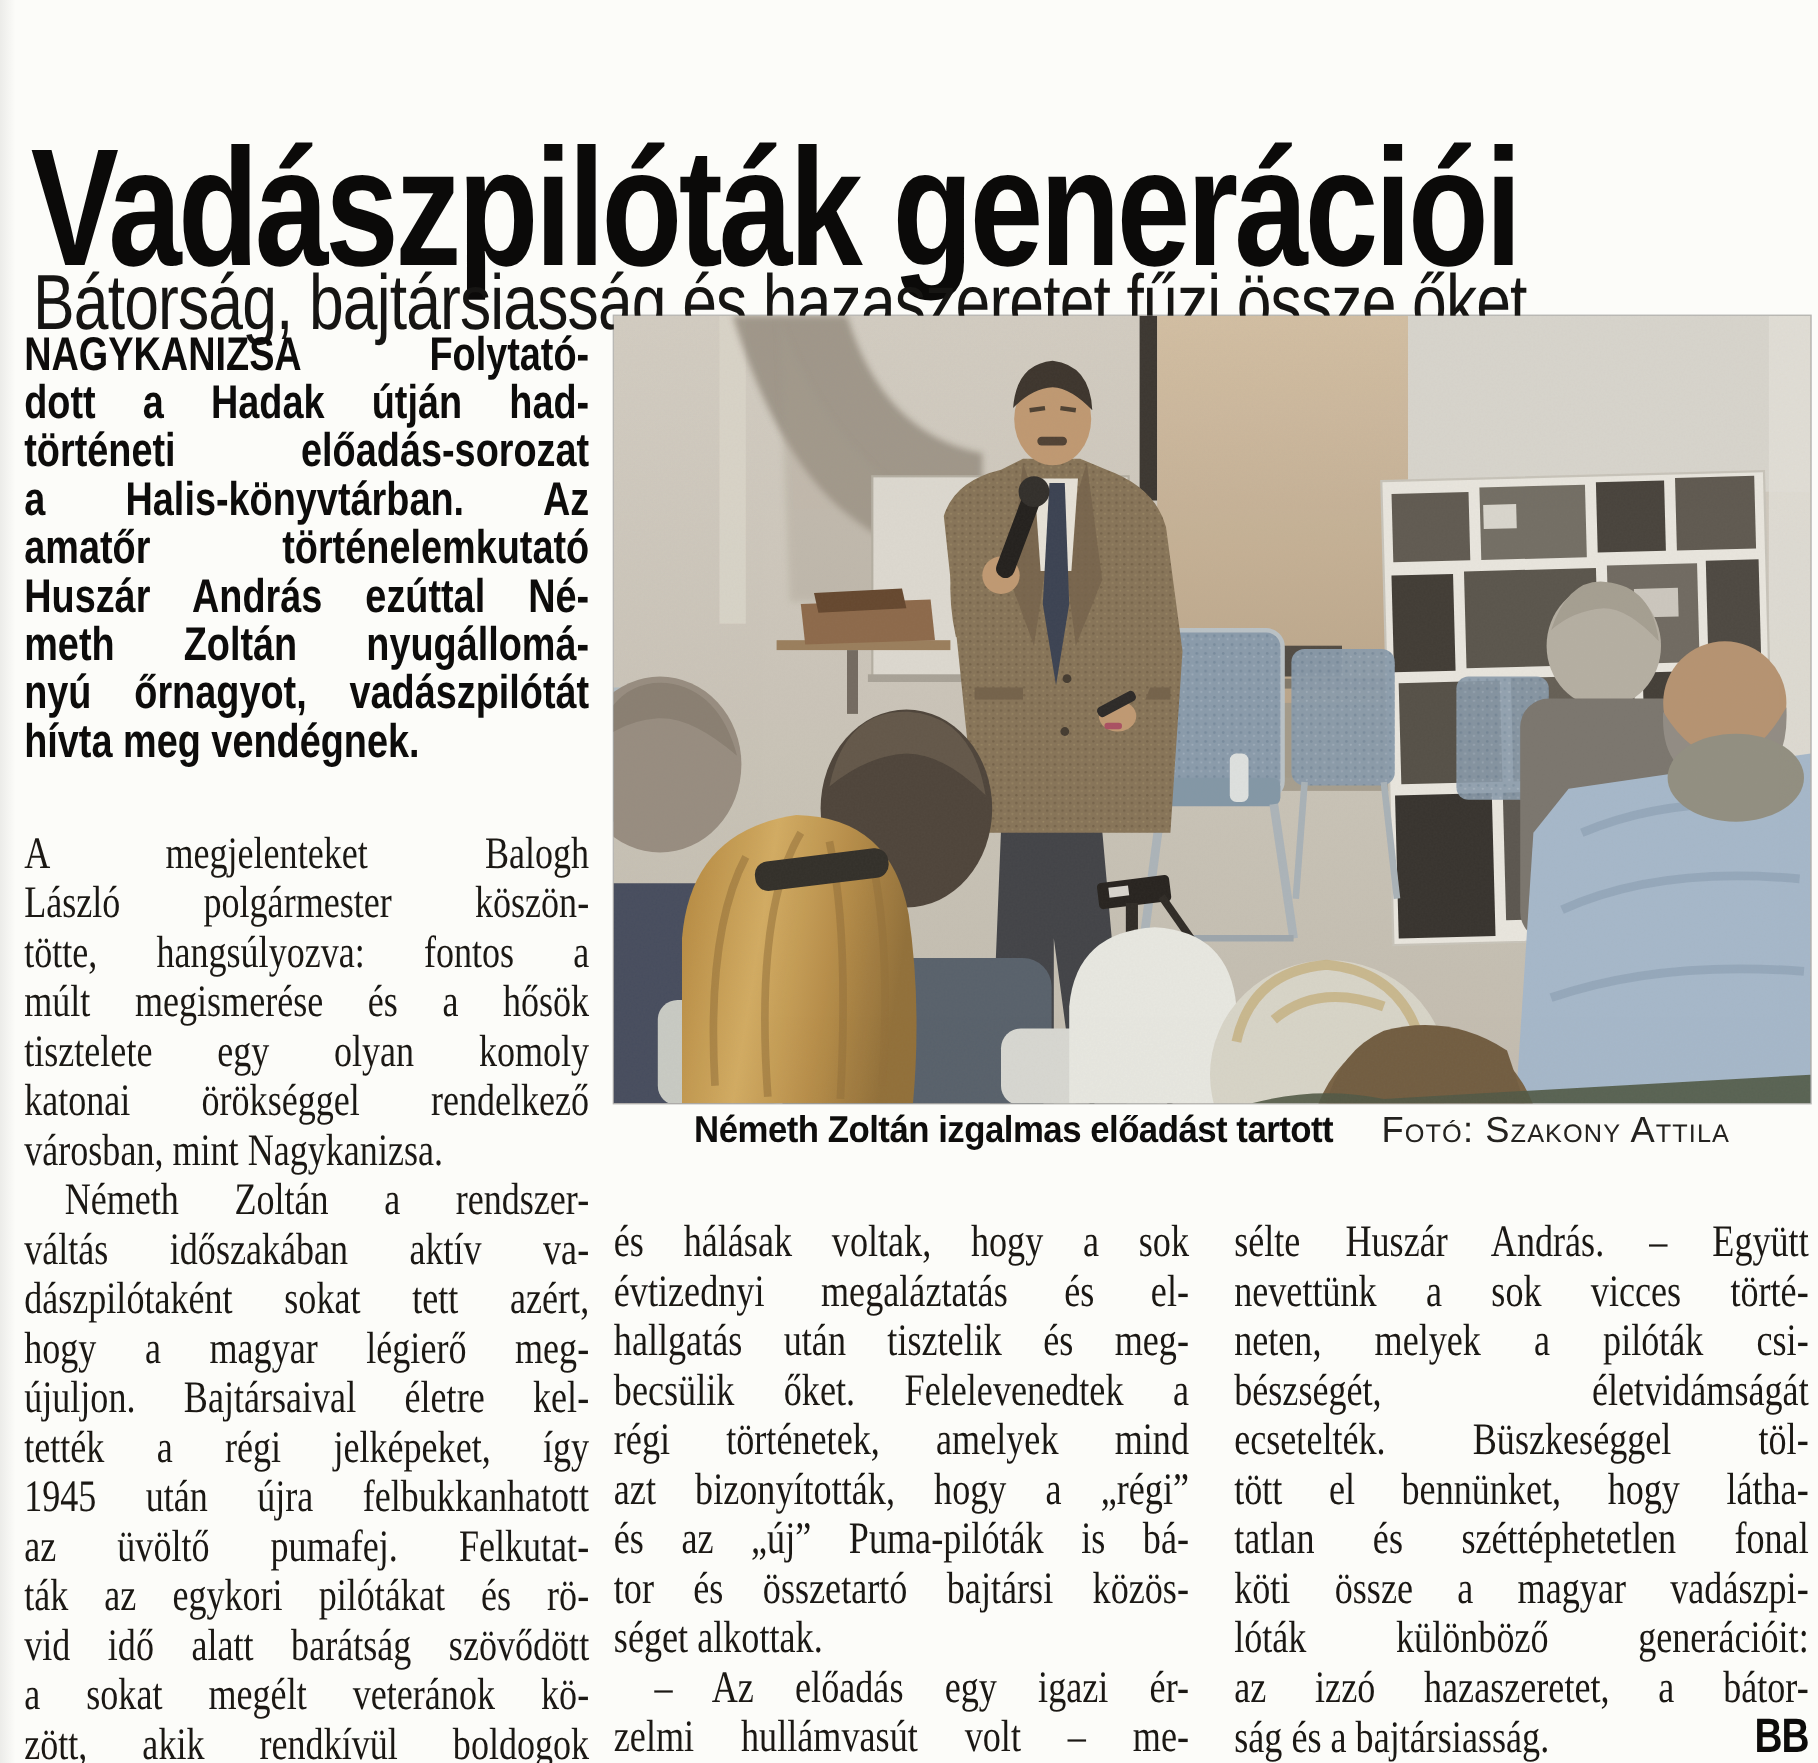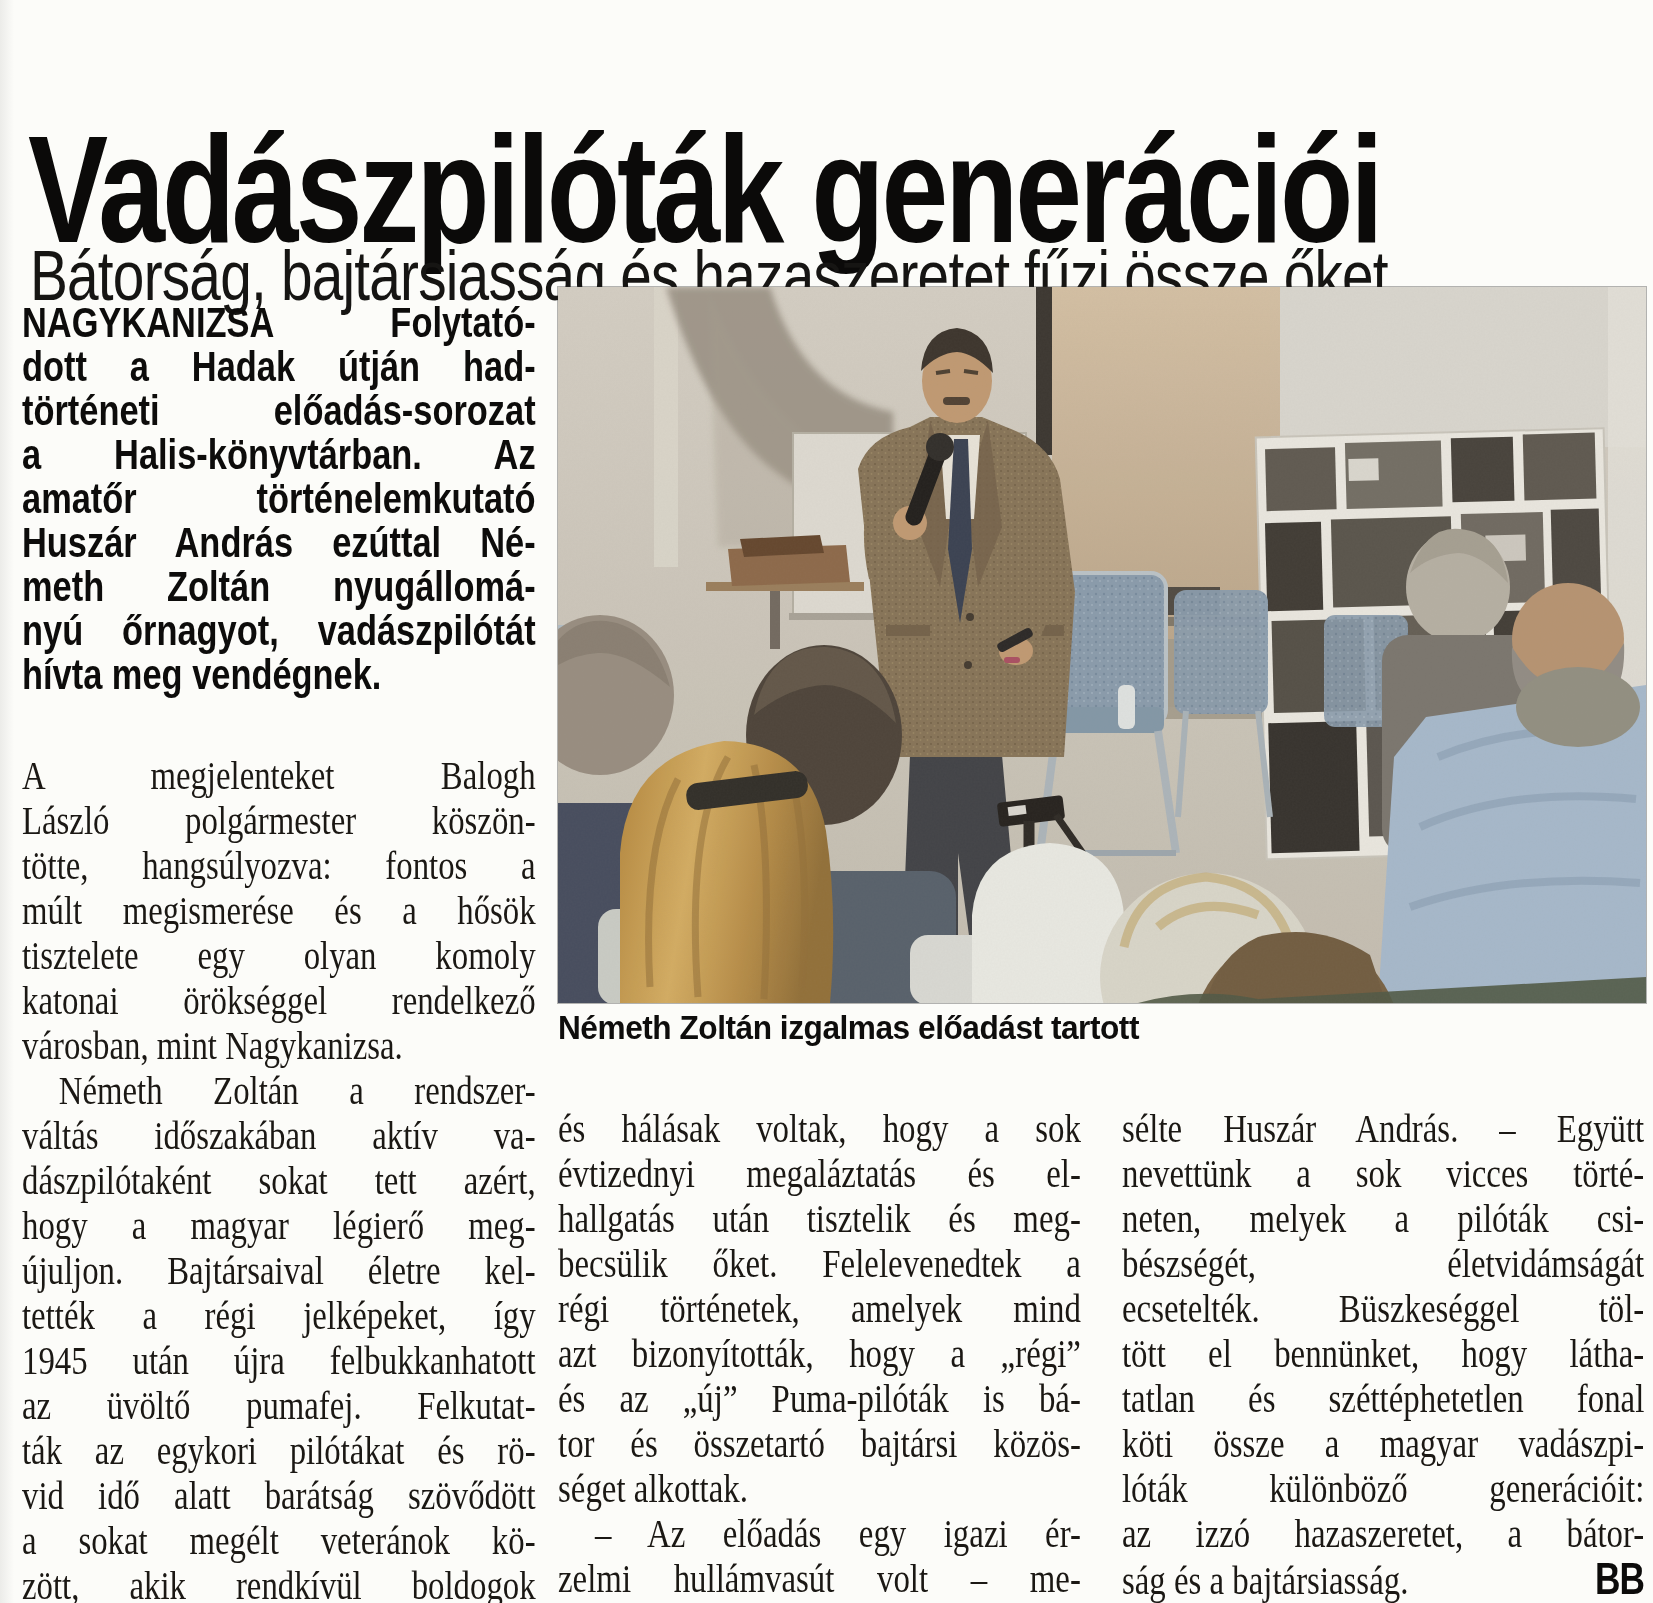--- a/index.html
+++ b/index.html
@@ -43,21 +43,21 @@
   .loc{font-weight:700;letter-spacing:0px;}
   .byline-line{display:flex;justify-content:space-between;align-items:baseline;text-align-last:left;}
   .byline{font-family:"Liberation Sans",sans-serif;font-weight:700;font-size:44px;
     letter-spacing:-1px;color:#0c0b0a;}
 
   .photo-wrap{position:absolute;left:558px;top:287px;width:1088px;height:716px;
     outline:1px solid rgba(40,40,40,.35);background:#cdc8bc;}
   .photo-wrap svg{display:block;width:100%;height:100%;}
 
   .caption-row{position:absolute;left:558px;top:1008px;width:1088px;
-    display:flex;justify-content:space-between;align-items:baseline;}
+    display:flex;justify-content:center;align-items:baseline;}
   .caption{font-family:"Liberation Sans",sans-serif;font-weight:700;
     font-size:34px;letter-spacing:-0.5px;color:#0e0d0c;transform:scaleX(0.93);transform-origin:left;}
   .credit{font-family:"Liberation Sans",sans-serif;font-weight:400;
     font-variant:small-caps;font-size:33px;letter-spacing:1px;color:#24221f;}
 </style>
 </head>
 <body>
 
 <div class="scan-edge"></div>
 
@@ -303,13 +303,14 @@
     <path d="M580,716 Q640,700 700,712 L1088,690 L1088,716 Z" fill="#4a5440" opacity="0.9"></path>
   </g>
 
   <rect x="0" y="0" width="1088" height="716" fill="#d8c9a8" opacity="0.05"></rect>
   <rect x="0" y="0" width="1088" height="716" filter="url(#grain)" opacity="0.10"></rect>
 </svg>
 </div>
 
 <div class="caption-row">
   <span class="caption">Németh Zoltán izgalmas előadást tartott</span>
+  <span class="credit">Fotó: Szakony Attila</span>
 </div>
 
 </body></html>

